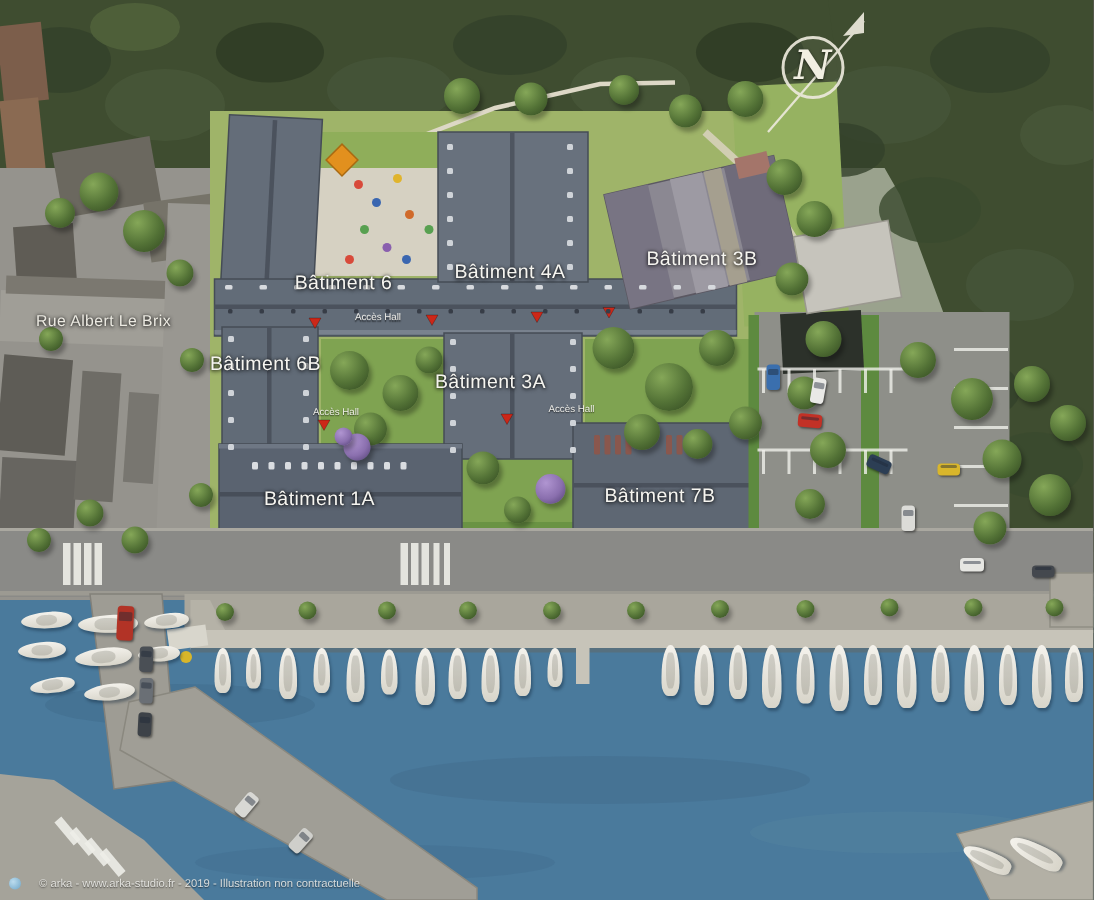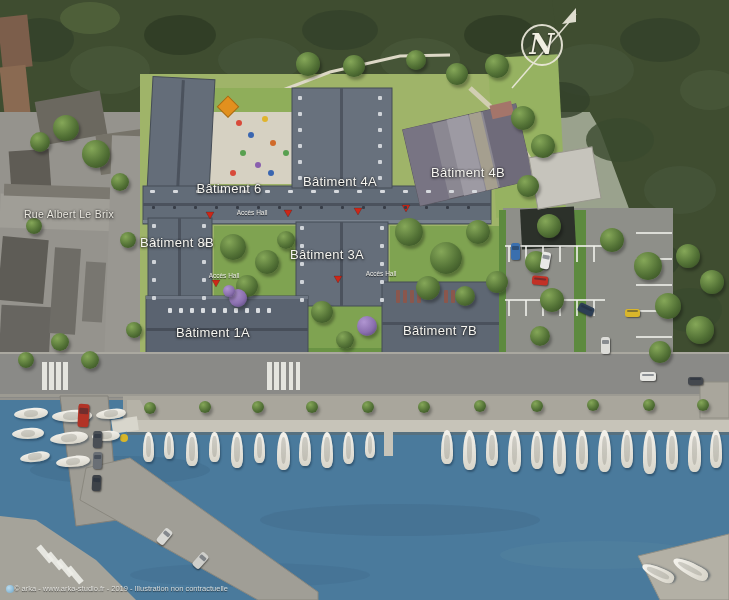--- a/index.html
+++ b/index.html
@@ -10,21 +10,21 @@
        z-index:6;letter-spacing:.3px;
        text-shadow:0 1px 3px rgba(0,0,0,.85),0 0 2px rgba(0,0,0,.55);}
   .lbl.bld{font-size:13px;}
   .lbl.street{font-size:10.5px;color:#eceae2;}
   .lbl.quai{font-size:16.5px;}
   .lbl.access{font-size:6.5px;letter-spacing:0;opacity:.95;
        text-shadow:0 1px 1px rgba(0,0,0,.75);}
   .lbl.north{font-size:27px;font-family:"DejaVu Serif",serif;font-style:italic;font-weight:bold;
        color:#f1efe2;text-shadow:0 1px 2px rgba(0,0,0,.65);}
   .credit{position:absolute;left:6px;top:584px;font-size:7.5px;color:rgba(242,242,238,.85);
-       z-index:6;text-shadow:0 1px 1px rgba(0,0,0,.6);display:flex;align-items:flex-end;gap:0;}
+       z-index:6;text-shadow:0 1px 1px rgba(0,0,0,.6);display:flex;align-items:flex-end;gap:12px;}
   .credit .logo{width:8px;height:8px;border-radius:50%;flex:0 0 auto;
        background:radial-gradient(circle at 35% 35%,#bcdcee,#6ea6c8);}
   .tree{position:absolute;border-radius:50%;z-index:3;
        background:radial-gradient(circle at 35% 30%,#85a758,#537236 55%,#3a5326 88%);
        box-shadow:2px 3px 3px rgba(0,0,0,.3);}
   .tree.purple{background:radial-gradient(circle at 35% 30%,#b095d1,#8a6fae 55%,#5f4b81 88%);}
   .boat{position:absolute;z-index:2;background:linear-gradient(180deg,#f4f2ec,#d8d5ca);
        border-radius:48% 48% 38% 38% / 62% 62% 26% 26%;
        box-shadow:1px 2px 2px rgba(15,35,55,.4);}
   .boat::after{content:"";position:absolute;left:28%;right:28%;top:14%;bottom:16%;
@@ -198,22 +198,22 @@
 
     <g opacity=".92">
       <line x1="512" y1="88" x2="576" y2="14" stroke="#ece9dc" stroke-width="1.5"></line>
       <polygon points="576,8 562,24 576,22" fill="#ece9dc"></polygon>
       <circle cx="542" cy="45" r="20" fill="rgba(255,255,255,.05)" stroke="#ece9dc" stroke-width="2"></circle>
     </g>
   </svg>
 
   <div class="lbl bld" style="left:229px;top:188px">Bâtiment 6</div>
   <div class="lbl bld" style="left:340px;top:181px">Bâtiment 4A</div>
-  <div class="lbl bld" style="left:468px;top:172px">Bâtiment 4B</div>
-  <div class="lbl bld" style="left:177px;top:242px">Bâtiment 8B</div>
+  <div class="lbl bld" style="left:468px;top:172px">Bâtiment 3B</div>
+  <div class="lbl bld" style="left:177px;top:242px">Bâtiment 6B</div>
   <div class="lbl bld" style="left:327px;top:254px">Bâtiment 3A</div>
   <div class="lbl bld" style="left:213px;top:332px">Bâtiment 1A</div>
   <div class="lbl bld" style="left:440px;top:330px">Bâtiment 7B</div>
 
   <div class="lbl street" style="left:69px;top:214px">Rue Albert Le Brix</div>
 
   <div class="lbl access" style="left:252px;top:212px">Accès Hall</div>
   <div class="lbl access" style="left:381px;top:273px">Accès Hall</div>
   <div class="lbl access" style="left:224px;top:275px">Accès Hall</div>
 

